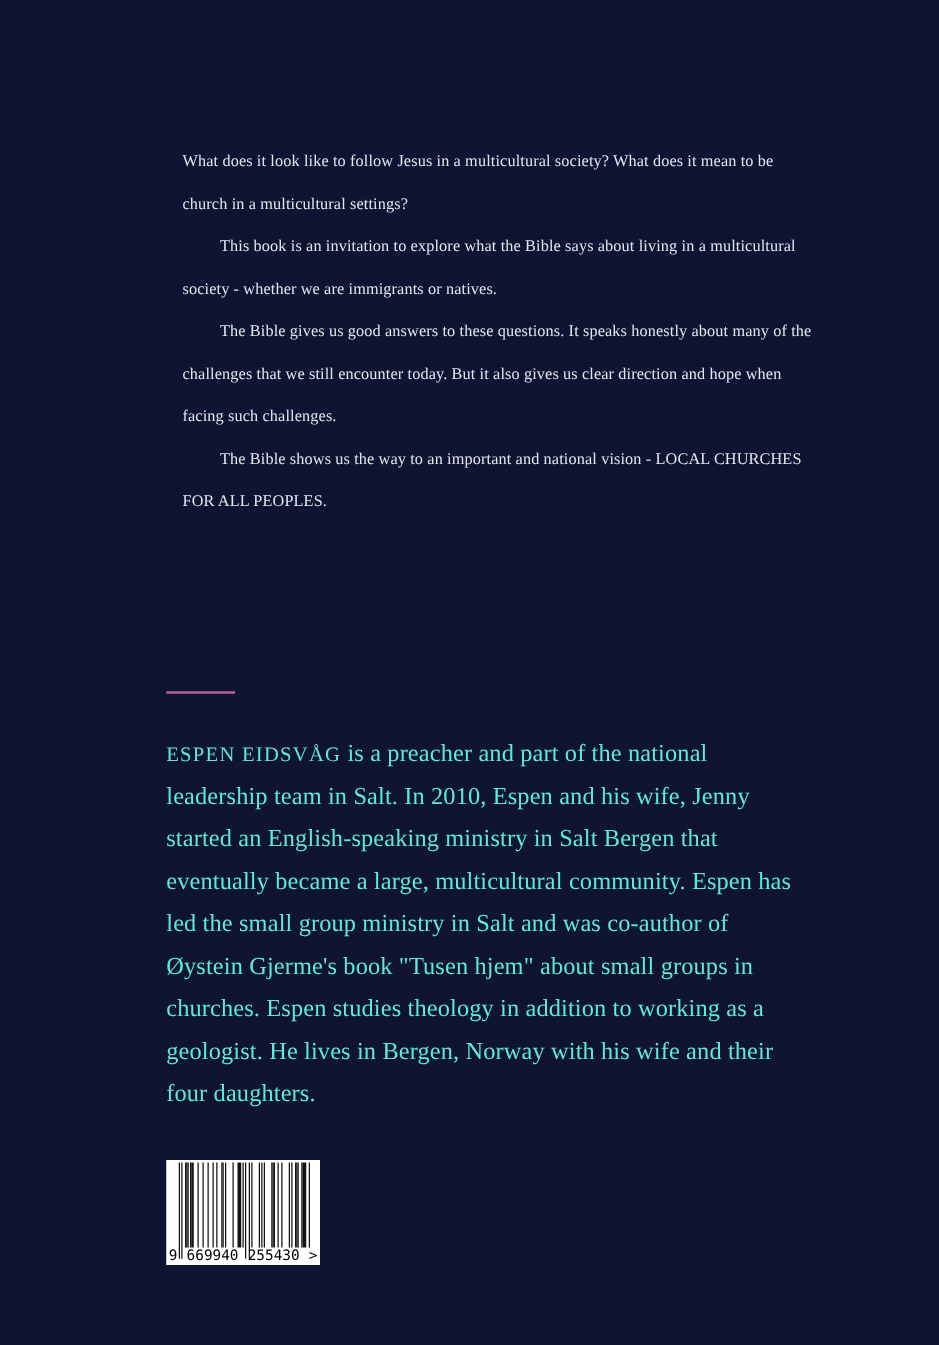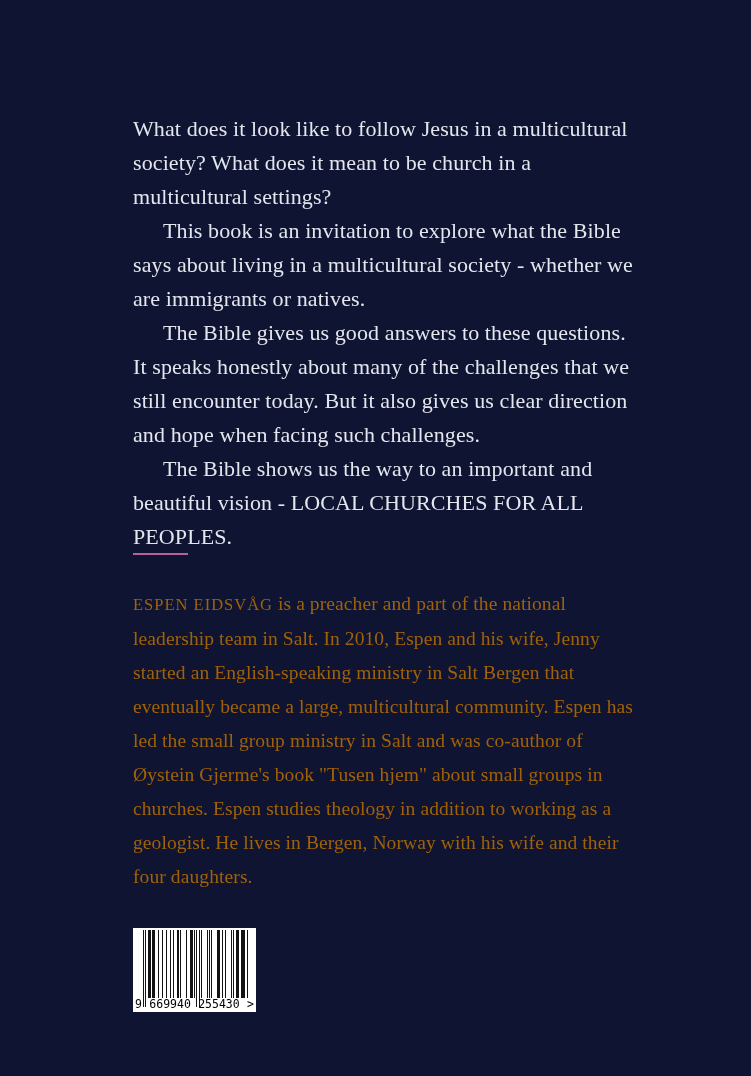--- a/index.html
+++ b/index.html
@@ -9,38 +9,38 @@
     font-family: "Liberation Serif", "DejaVu Serif", serif;
     overflow: hidden;
   }
   .cover {
     position: relative;
     width: 751px; height: 1076px;
     background: #0e1432;
   }
   .blurb {
     position: absolute;
-    left: 133px; top: 112px; width: 508px;
+    left: 146px; top: 112px; width: 508px;
     color: #e4e6ee;
-    font-size: 22px;
+    font-size: 13px;
     line-height: 34px;
     letter-spacing: 0.1px;
   }
   .blurb p { margin: 0; }
   .blurb p.indent { text-indent: 30px; }
   .divider {
     position: absolute;
     left: 133px; top: 553px;
     width: 55px; height: 2px;
     background: #b7609b;
   }
   .bio {
     position: absolute;
     left: 133px; top: 587px; width: 510px;
-    color: #a16207;
+    color: #5eead4;
     font-size: 19.5px;
     line-height: 34px;
     letter-spacing: 0.1px;
   }
   .bio p { margin: 0; }
   .author-name {
     font-size: 16.5px;
     letter-spacing: 1px;
   }
   .barcode {
@@ -74,21 +74,21 @@
 </style>
 </head>
 <body>
 
 <div class="cover">
 
   <div class="blurb">
     <p>What does it look like to follow Jesus in a multicultural society? What does it mean to be church in a multicultural settings?</p>
     <p class="indent">This book is an invitation to explore what the Bible says about living in a multicultural society - whether we are immigrants or natives.</p>
     <p class="indent">The Bible gives us good answers to these questions. It speaks honestly about many of the challenges that we still encounter today. But it also gives us clear direction and hope when facing such challenges.</p>
-    <p class="indent">The Bible shows us the way to an important and beautiful vision - LOCAL CHURCHES FOR ALL PEOPLES.</p>
+    <p class="indent">The Bible shows us the way to an important and national vision - LOCAL CHURCHES FOR ALL PEOPLES.</p>
   </div>
 
   <div class="divider"></div>
 
   <div class="bio">
     <p><span class="author-name">ESPEN EIDSVÅG</span><span> is a preacher and part of the national leadership team in Salt. In 2010, Espen and his wife, Jenny started an English-speaking ministry in Salt Bergen that eventually became a large, multicultural community. Espen has led the small group ministry in Salt and was co-author of Øystein Gjerme's book "Tusen hjem" about small groups in churches. Espen studies theology in addition to working as a geologist. He lives in Bergen, Norway with his wife and their four daughters.</span></p>
   </div>
 
   <div class="barcode">
     <div class="bars" id="bars">

